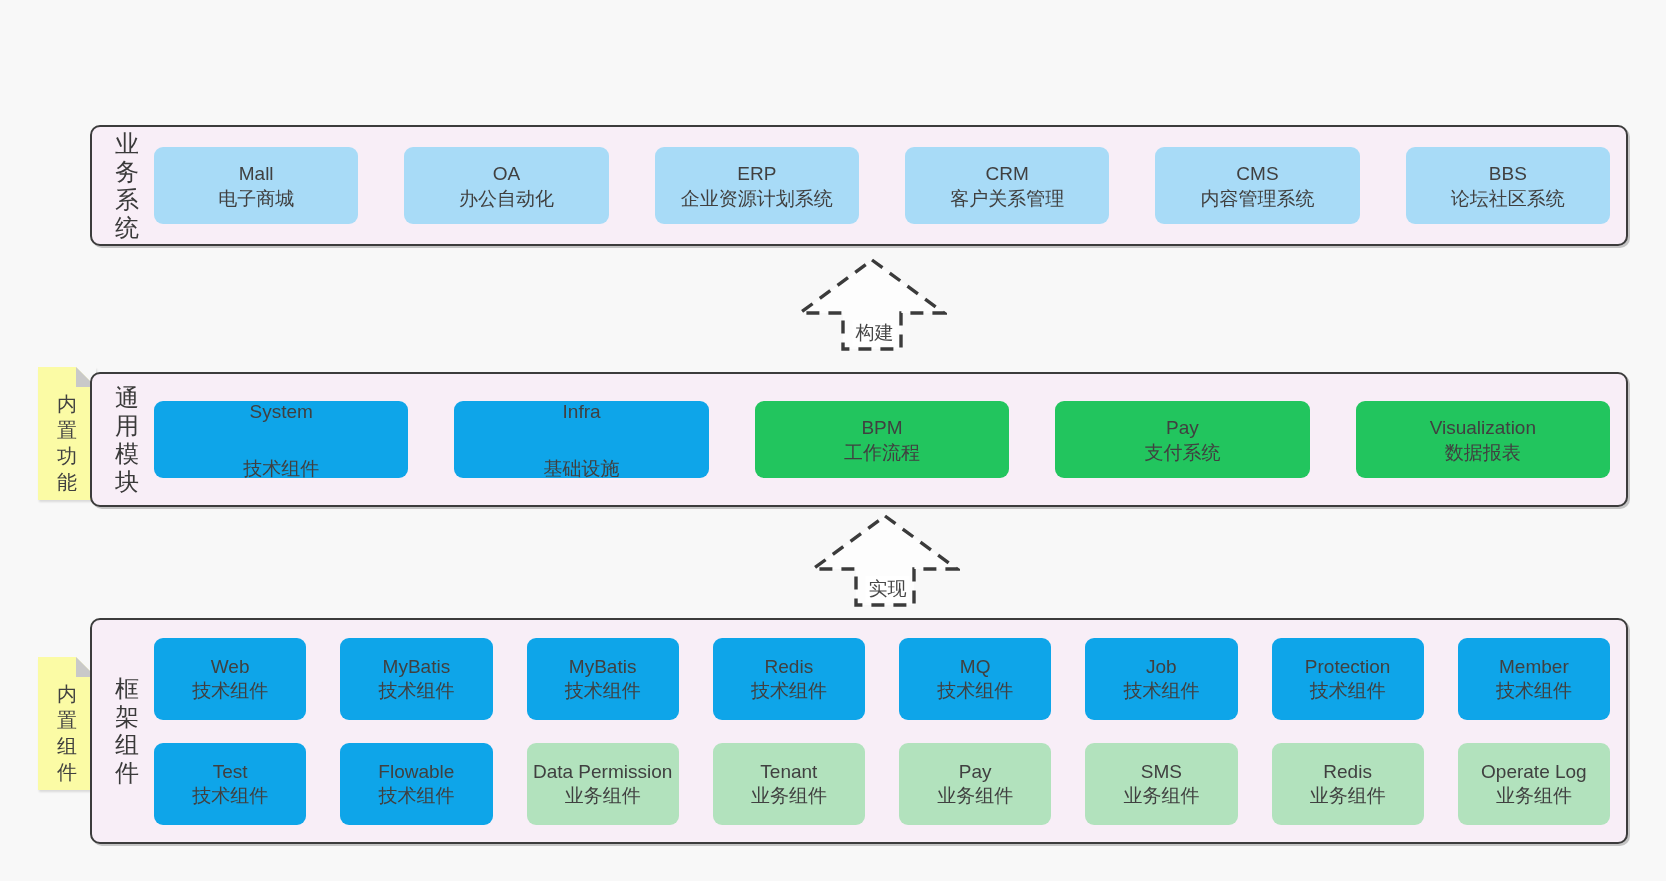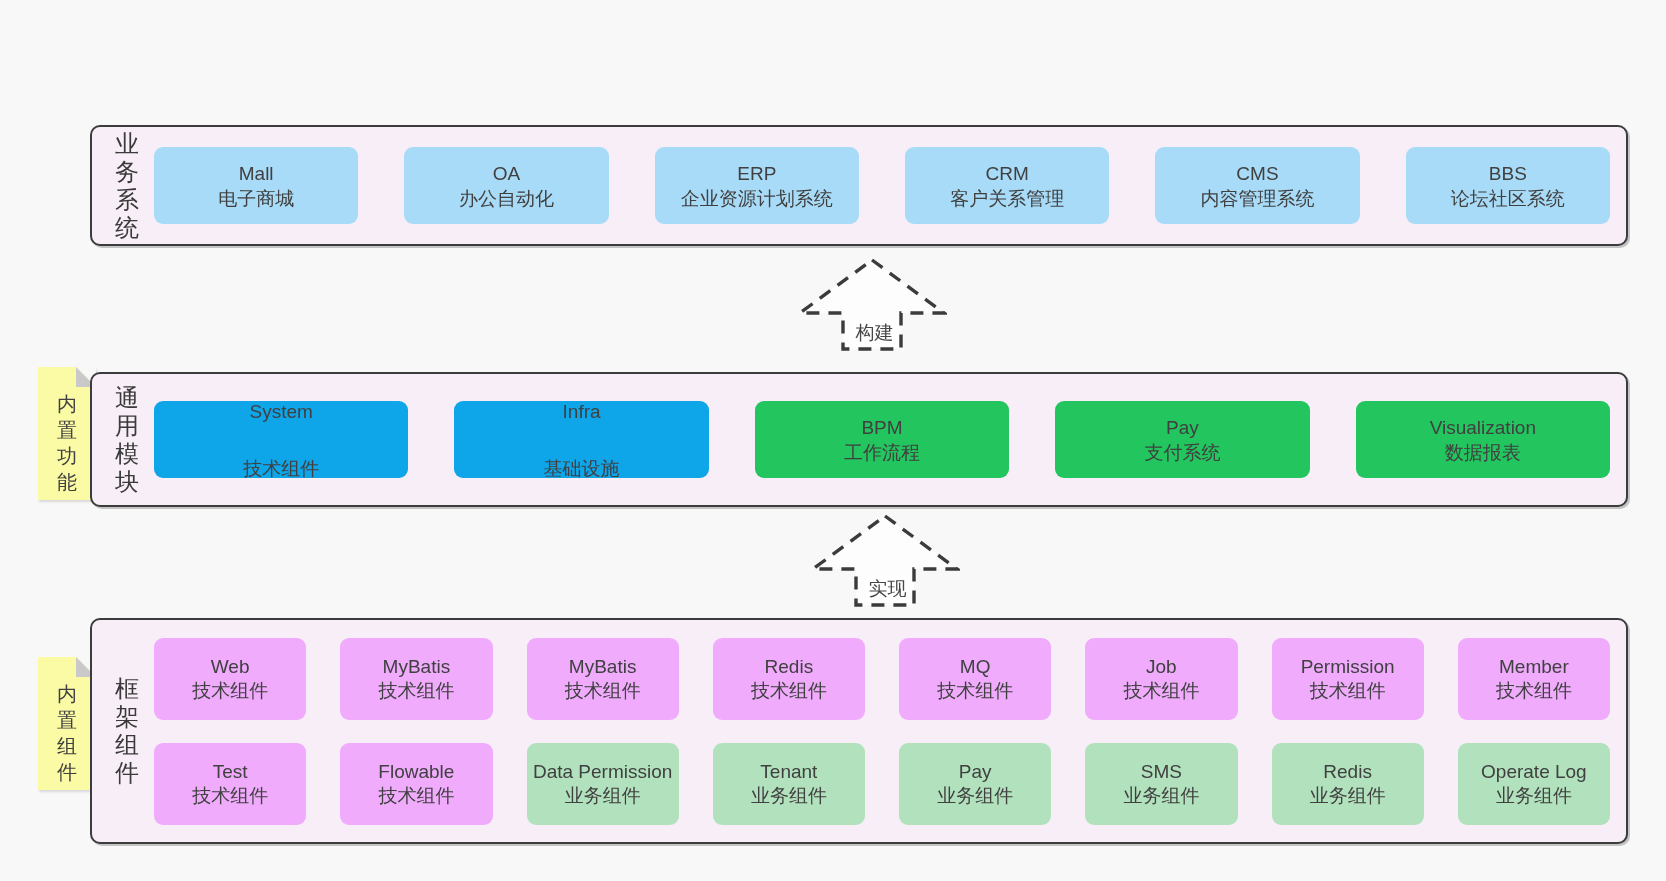--- a/index.html
+++ b/index.html
@@ -32,21 +32,21 @@
   .band-2 .box-row{gap:34px;}
   .module-box{
     flex:1;height:77px;border-radius:9px;
     display:flex;flex-direction:column;align-items:center;justify-content:center;
     text-align:center;font-size:19px;line-height:25px;padding:0 4px;box-sizing:border-box;
   }
   .band-2 .module-box{height:82px;line-height:24px;}
   .box-blue{background:#a8dbf7;}
   .box-red{background:#0ea5e9;gap:32px;}
   .box-pink{background:#22c55e;}
-  .box-green{background:#f0abfc;}
+  .box-green{background:#0ea5e9;}
   .box-lightgreen{background:#b2e2bd;}
   
   .note{
     position:absolute;width:58px;height:133px;background:#fbfba5;
     z-index:1;box-shadow:1px 2px 2px rgba(0,0,0,.12);
     font-size:20px;text-align:center;padding-top:24px;box-sizing:border-box;
   }
   .note div{line-height:26px;height:26px;}
   .note-0{left:38px;top:367px;}
   .note-1{left:38px;top:657px;}
@@ -199,21 +199,21 @@
         </div>
         <div class="module-box box-green">
           <div class="box-title">MQ</div>
           <div class="box-subtitle">技术组件</div>
         </div>
         <div class="module-box box-green">
           <div class="box-title">Job</div>
           <div class="box-subtitle">技术组件</div>
         </div>
         <div class="module-box box-green">
-          <div class="box-title">Permission</div>
+          <div class="box-title">Protection</div>
           <div class="box-subtitle">技术组件</div>
         </div>
         <div class="module-box box-green">
           <div class="box-title">Member</div>
           <div class="box-subtitle">技术组件</div>
         </div>
       </div>
       <div class="box-row">
         <div class="module-box box-green">
           <div class="box-title">Test</div>

